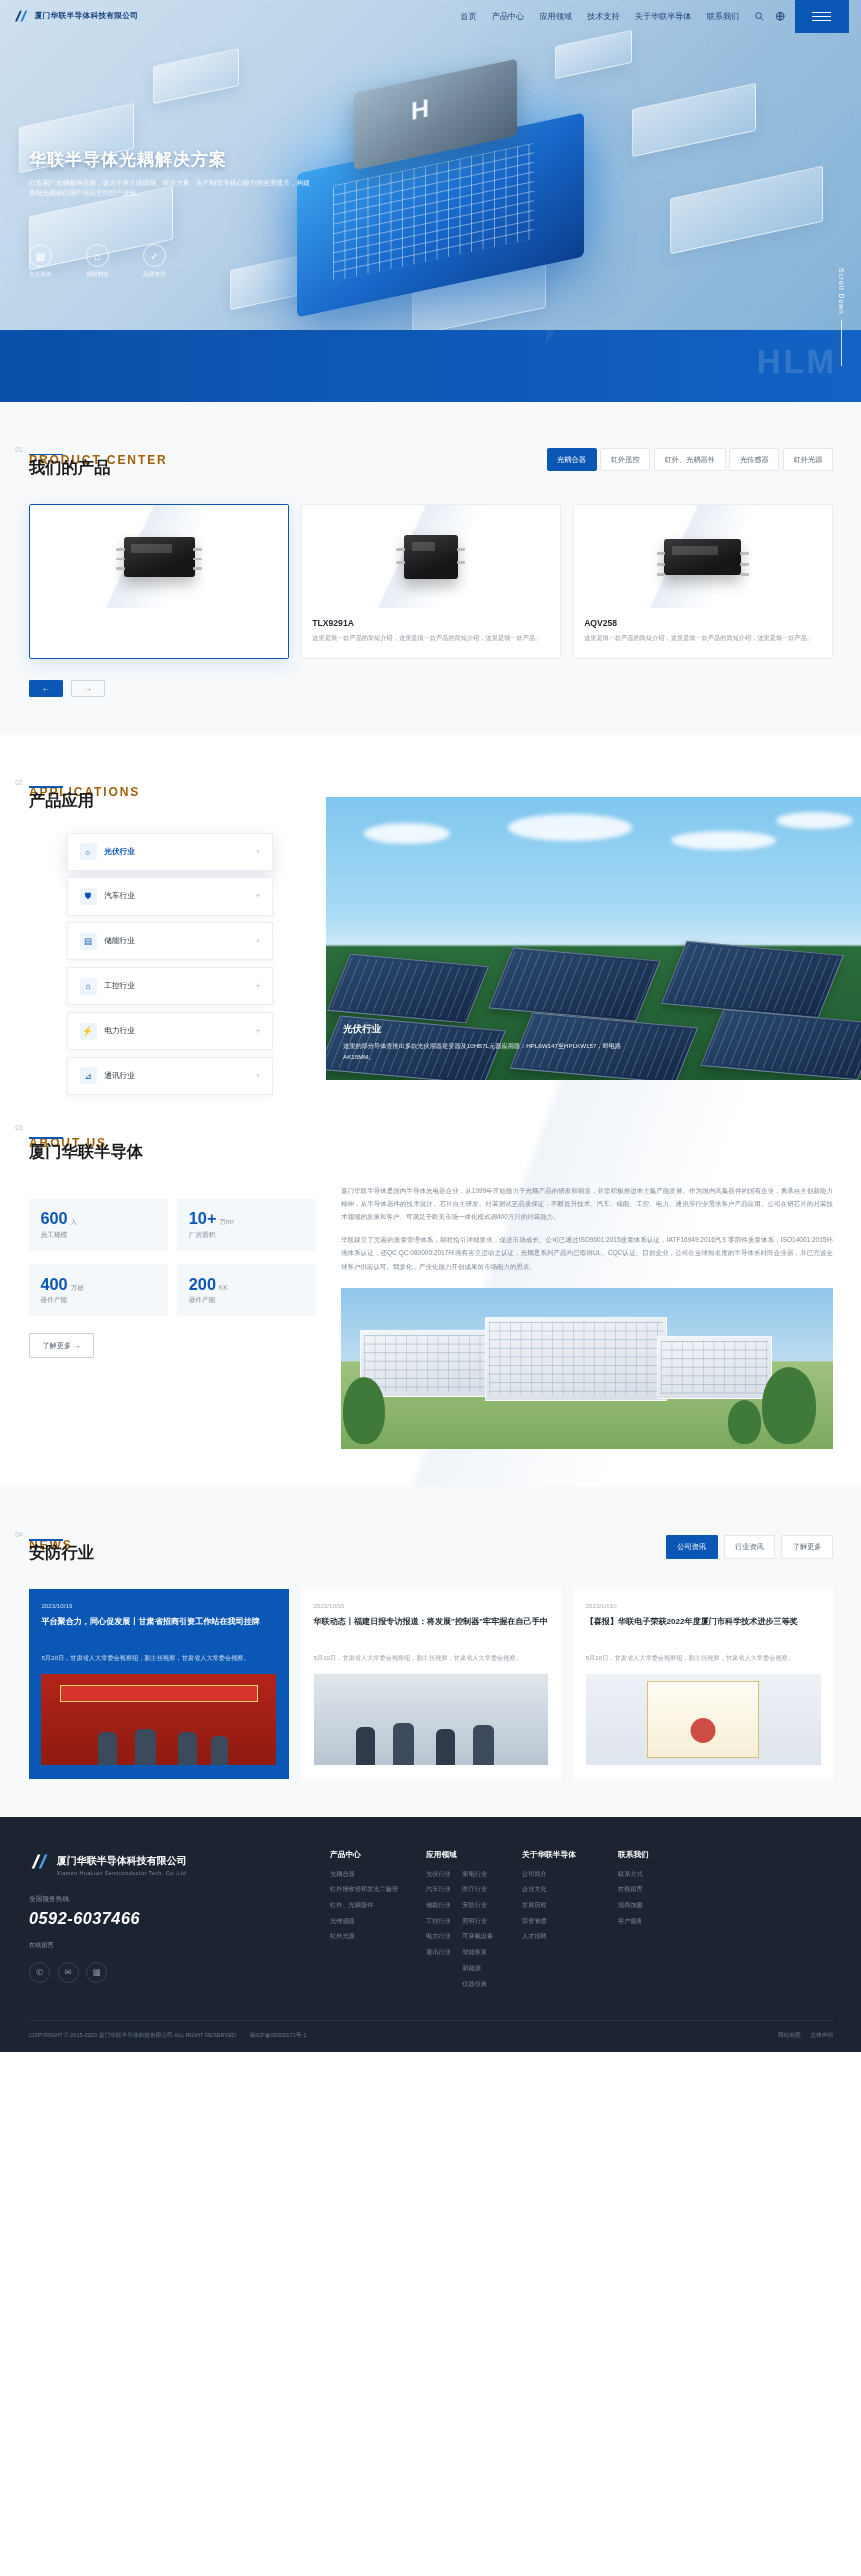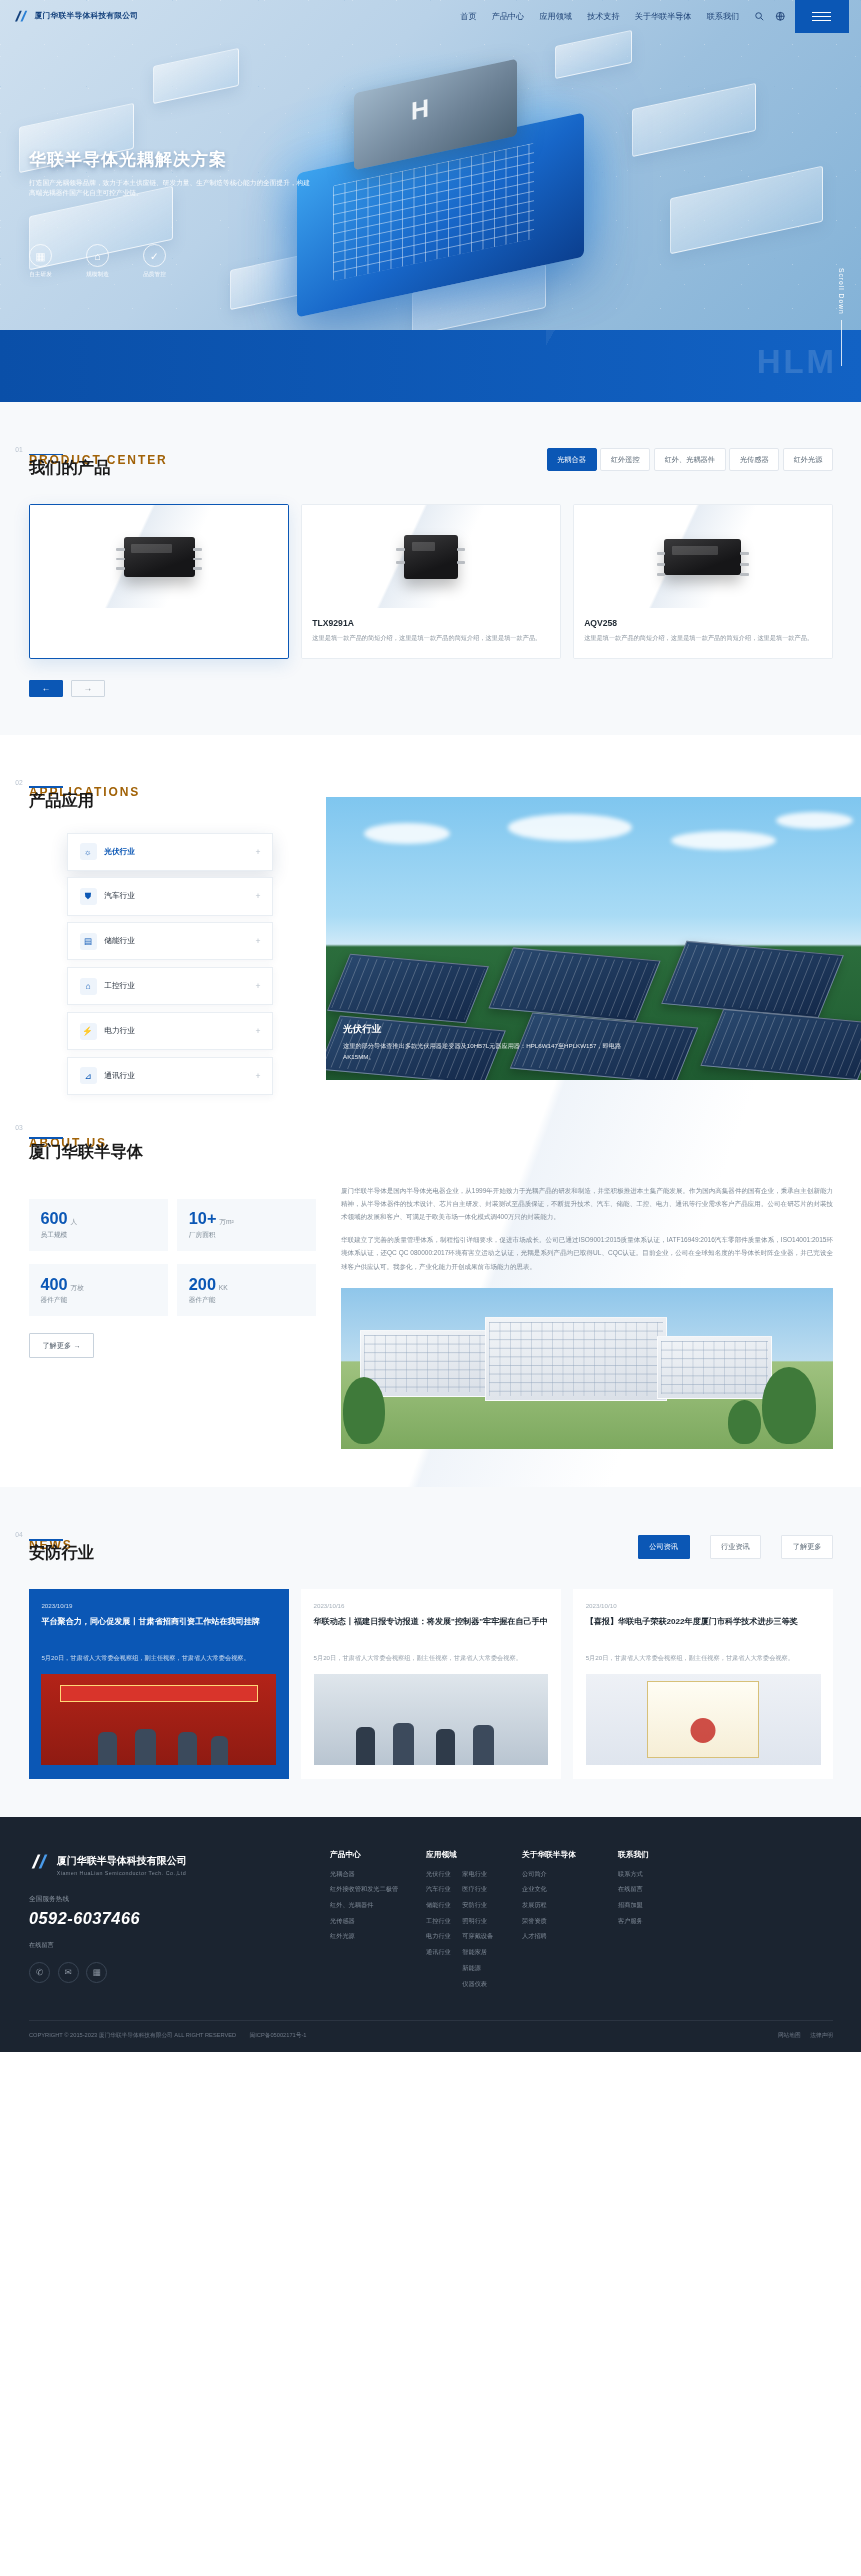--- a/index.html
+++ b/index.html
@@ -283,21 +283,21 @@
   .bldg::after{
     content:""; position:absolute; inset:3.8px 2.9px;
     background-image: linear-gradient(rgba(140,160,185,.5) 1px, transparent 1px),
                       linear-gradient(90deg, rgba(140,160,185,.35) 1px, transparent 1px);
     background-size: 100% 8.6px, 10.5px 100%;
   }
   .tree { position: absolute; bottom: 5.7px; background: #3f7a3a; border-radius: 50% 50% 45% 45%; }
 
   
   .news { background: #f7f9fb; }
-  .news-tabs { position: absolute; right: 29px; top: 48px; display: flex; gap: 20px; }
+  .news-tabs { position: absolute; right: 29px; top: 48px; display: flex; gap: 6px; }
   .ntab {
     font-size: 7.2px; padding: 5.7px 10.5px; border: 1px solid #e2e7ed; background: #fff;
     color: #5a6875; cursor: pointer; border-radius: 1px;
   }
   .ntab.active { background: #0b57b5; color: #fff; border-color: #0b57b5; }
   .news-grid { display: flex; gap: 12.4px; margin-top: 25px; }
   .ncard { flex: 1; background: #fff; padding: 12.4px 12.4px 14.4px; cursor: pointer; }
   .ncard.active { background: #0b57b5; }
   .ndate { font-size: 6.2px; color: #a7b1bb; }
   .ncard.active .ndate { color: rgba(255,255,255,.8); }

